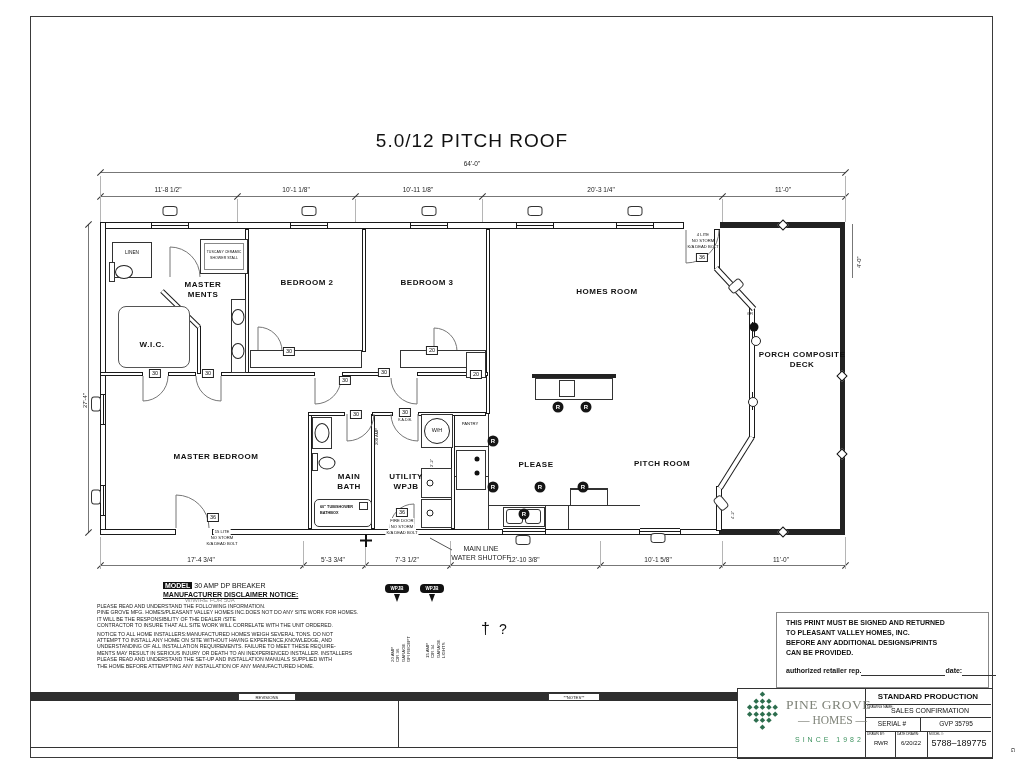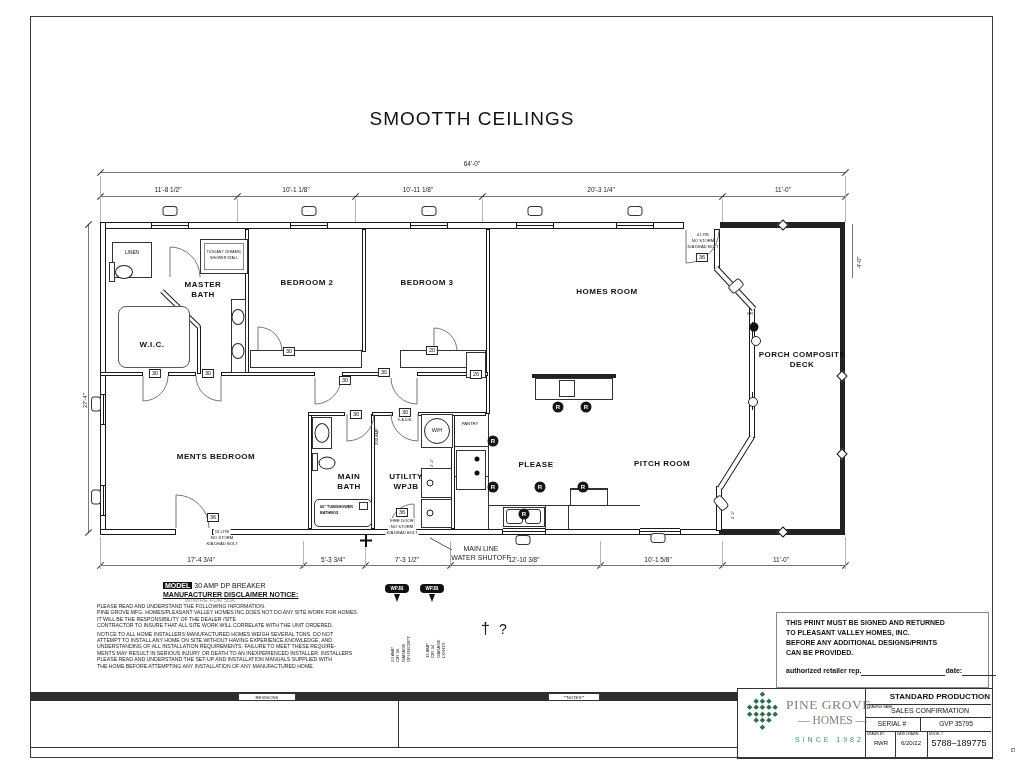--- a/index.html
+++ b/index.html
@@ -39,21 +39,21 @@
   svg{z-index:2}
 </style>
 </head>
 <body>
 
 <div class="sheet">
 
   <div class="frame" style="left:30px;top:16px;width:961px;height:740px"></div>
   <div class="abs" style="left:1011px;top:747px;font-size:6px;transform:rotate(90deg);color:#333">G</div>
 
-  <div class="abs" style="left:472px;top:108px;transform:translateX(-50%);font-size:19px;letter-spacing:1px;white-space:nowrap">SMOOTTH CEILINGS</div>
+  <div class="abs" style="left:472px;top:130px;transform:translateX(-50%);font-size:19px;letter-spacing:1px;white-space:nowrap">5.0/12 PITCH ROOF</div>
 
   <div class="dimh" style="left:100px;top:172px;width:745px"></div>
   <div class="dl" style="left:472px;top:160px">64'-0"</div>
   <div class="dimh" style="left:100px;top:196px;width:745px"></div>
   <div class="dl" style="left:168px;top:186px">11'-8 1/2"</div>
   <div class="dl" style="left:296px;top:186px">10'-1 1/8"</div>
   <div class="dl" style="left:418px;top:186px">10'-11 1/8"</div>
   <div class="dl" style="left:601px;top:186px">20'-3 1/4"</div>
   <div class="dl" style="left:783px;top:186px">11'-0"</div>
   <div class="tick" style="left:96px;top:172px"></div>
@@ -185,23 +185,23 @@
   <div class="hx" style="left:96px;top:497px;transform:translate(-50%,-50%) rotate(90deg)"></div>
   <div class="hx" style="left:523px;top:540px"></div>
   <div class="hx" style="left:658px;top:538px"></div>
   <div class="hx" style="left:736px;top:286px;transform:translate(-50%,-50%) rotate(-42deg)"></div>
   <div class="hx" style="left:721px;top:503px;transform:translate(-50%,-50%) rotate(50deg)"></div>
   <div class="post" style="left:783px;top:225px"></div>
   <div class="post" style="left:842px;top:376px"></div>
   <div class="post" style="left:842px;top:454px"></div>
   <div class="post" style="left:783px;top:532px"></div>
 
-  <div class="room" style="left:203px;top:280px;width:58px">MASTER BATH</div>
+  <div class="room" style="left:203px;top:280px;width:58px">MASTER MENTS</div>
   <div class="room nw" style="left:152px;top:340px">W.I.C.</div>
-  <div class="room nw" style="left:216px;top:452px">MENTS BEDROOM</div>
+  <div class="room nw" style="left:216px;top:452px">MASTER BEDROOM</div>
   <div class="room nw" style="left:307px;top:278px">BEDROOM 2</div>
   <div class="room nw" style="left:427px;top:278px">BEDROOM 3</div>
   <div class="room nw" style="left:607px;top:287px">HOMES ROOM</div>
   <div class="room nw" style="left:662px;top:459px">PITCH ROOM</div>
   <div class="room nw" style="left:536px;top:460px">PLEASE</div>
   <div class="room" style="left:349px;top:472px;width:40px">MAIN BATH</div>
   <div class="room" style="left:406px;top:472px;width:48px">UTILITY WPJB</div>
   <div class="room" style="left:802px;top:350px;width:92px">PORCH COMPOSITE DECK</div>
 
   <div class="fx" style="left:112px;top:242px;width:40px;height:36px"></div>
@@ -352,21 +352,21 @@
     <div>◆◆◆</div>
     <div>◆◆◆◆◆</div>
     <div>◆◆◆◆◆</div>
     <div>◆◆◆</div>
     <div>◆</div>
   </div>
   <div class="abs" style="left:786px;top:697px;font-family:'Liberation Serif',serif;font-size:13.5px;color:#7f8379;letter-spacing:.5px;white-space:nowrap;z-index:3">PINE GROVE</div>
   <div class="abs" style="left:798px;top:714px;font-family:'Liberation Serif',serif;font-size:11.5px;color:#7f8379;white-space:nowrap;z-index:3">— HOMES —</div>
   <div class="abs" style="left:795px;top:736px;font-size:7px;color:#3f9360;letter-spacing:3px;white-space:nowrap;z-index:3">SINCE 1982</div>
   <div class="ln" style="left:865px;top:688px;width:1px;height:69px"></div>
-  <div class="abs" style="left:866px;top:692px;width:124px;text-align:right;font-size:8px;font-weight:bold;white-space:nowrap;z-index:3">STANDARD PRODUCTION</div>
+  <div class="abs" style="left:866px;top:692px;width:124px;text-align:center;font-size:8px;font-weight:bold;white-space:nowrap;z-index:3">STANDARD PRODUCTION</div>
   <div class="ln" style="left:865px;top:704px;width:126px;height:1px"></div>
   <div class="tiny" style="left:867px;top:705px;font-size:3.2px">DRAWING NAME:</div>
   <div class="abs" style="left:930px;top:707px;transform:translateX(-50%);font-size:7px;white-space:nowrap;z-index:3">SALES CONFIRMATION</div>
   <div class="ln" style="left:865px;top:717px;width:126px;height:1px"></div>
   <div class="ln" style="left:920px;top:717px;width:1px;height:14px"></div>
   <div class="abs" style="left:892px;top:720px;transform:translateX(-50%);font-size:6.5px;white-space:nowrap;z-index:3">SERIAL #</div>
   <div class="abs" style="left:956px;top:720px;transform:translateX(-50%);font-size:6.5px;white-space:nowrap;z-index:3">GVP 35795</div>
   <div class="ln" style="left:865px;top:731px;width:126px;height:1px"></div>
   <div class="ln" style="left:895px;top:731px;width:1px;height:26px"></div>
   <div class="ln" style="left:927px;top:731px;width:1px;height:26px"></div>

